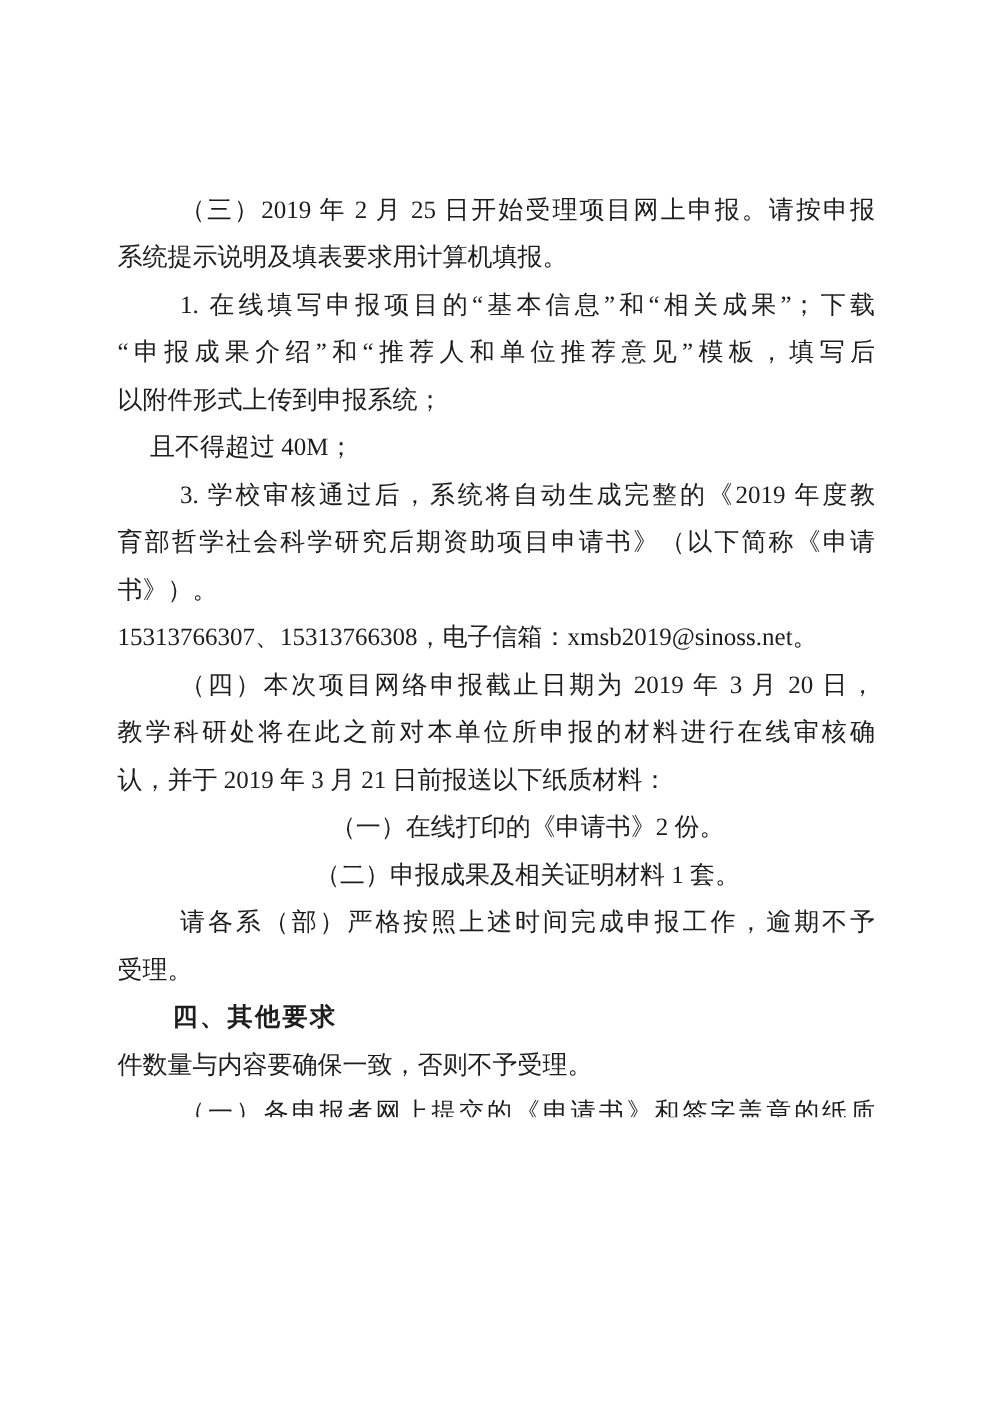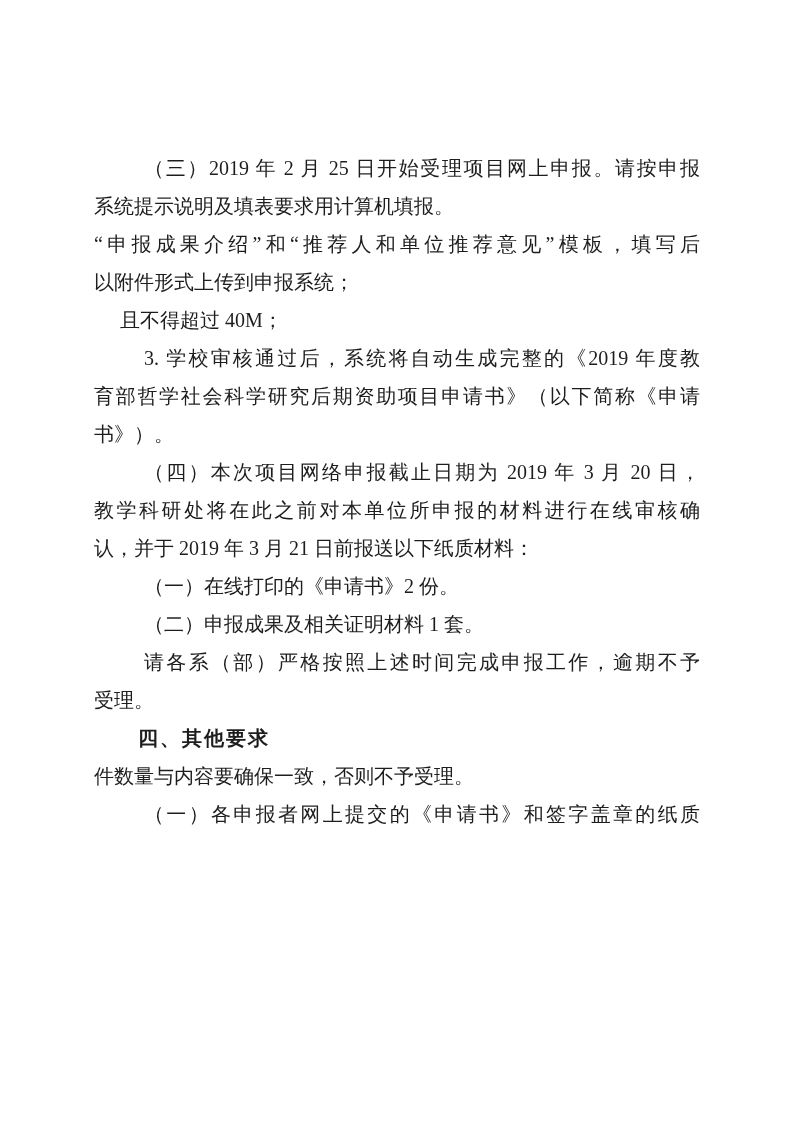--- a/index.html
+++ b/index.html
@@ -24,21 +24,21 @@
     font-size: 20px;
     line-height: 38px;
   }
   .para { margin: 0; padding: 0; }
   p.line {
     margin: 0;
     padding: 0;
     white-space: nowrap;
     text-align: left;
   }
-  p.line.first { padding-left: 50px; }
+  p.line.first { padding-left: 50px; text-align: center; }
   p.line.hang  { padding-left: 26px; }
   p.line.just  {
     text-align: justify;
     text-align-last: justify;
   }
   p.line.heading {
     font-family: "Liberation Sans", "DejaVu Sans", sans-serif;
     font-weight: bold;
     padding-left: 44px;
     letter-spacing: 2px;
@@ -57,35 +57,37 @@
 
 <div class="page">
   <main class="content">
 
     <div class="para">
       <p class="line first just">（三）2019 年 2 月 25 日开始受理项目网上申报。请按申报</p>
       <p class="line">系统提示说明及填表要求用计算机填报。</p>
     </div>
 
     <div class="para">
+      <p class="line first just">1. 在线填写申报项目的“基本信息”和“相关成果”；下载</p>
       <p class="line just">“申报成果介绍”和“推荐人和单位推荐意见”模板，填写后</p>
       <p class="line">以附件形式上传到申报系统；</p>
     </div>
 
     <div class="para">
       <p class="line hang">且不得超过 40M；</p>
     </div>
 
     <div class="para">
       <p class="line first just">3. 学校审核通过后，系统将自动生成完整的《2019 年度教</p>
       <p class="line just">育部哲学社会科学研究后期资助项目申请书》（以下简称《申请</p>
       <p class="line">书》）。</p>
     </div>
 
     <div class="para">
+      <p class="line">15313766307、15313766308，电子信箱：xmsb2019@sinoss.net。</p>
     </div>
 
     <div class="para">
       <p class="line first just">（四）本次项目网络申报截止日期为 2019 年 3 月 20 日，</p>
       <p class="line just">教学科研处将在此之前对本单位所申报的材料进行在线审核确</p>
       <p class="line">认，并于 2019 年 3 月 21 日前报送以下纸质材料：</p>
     </div>
 
     <div class="para">
       <p class="line first">（一）在线打印的《申请书》2 份。</p>

